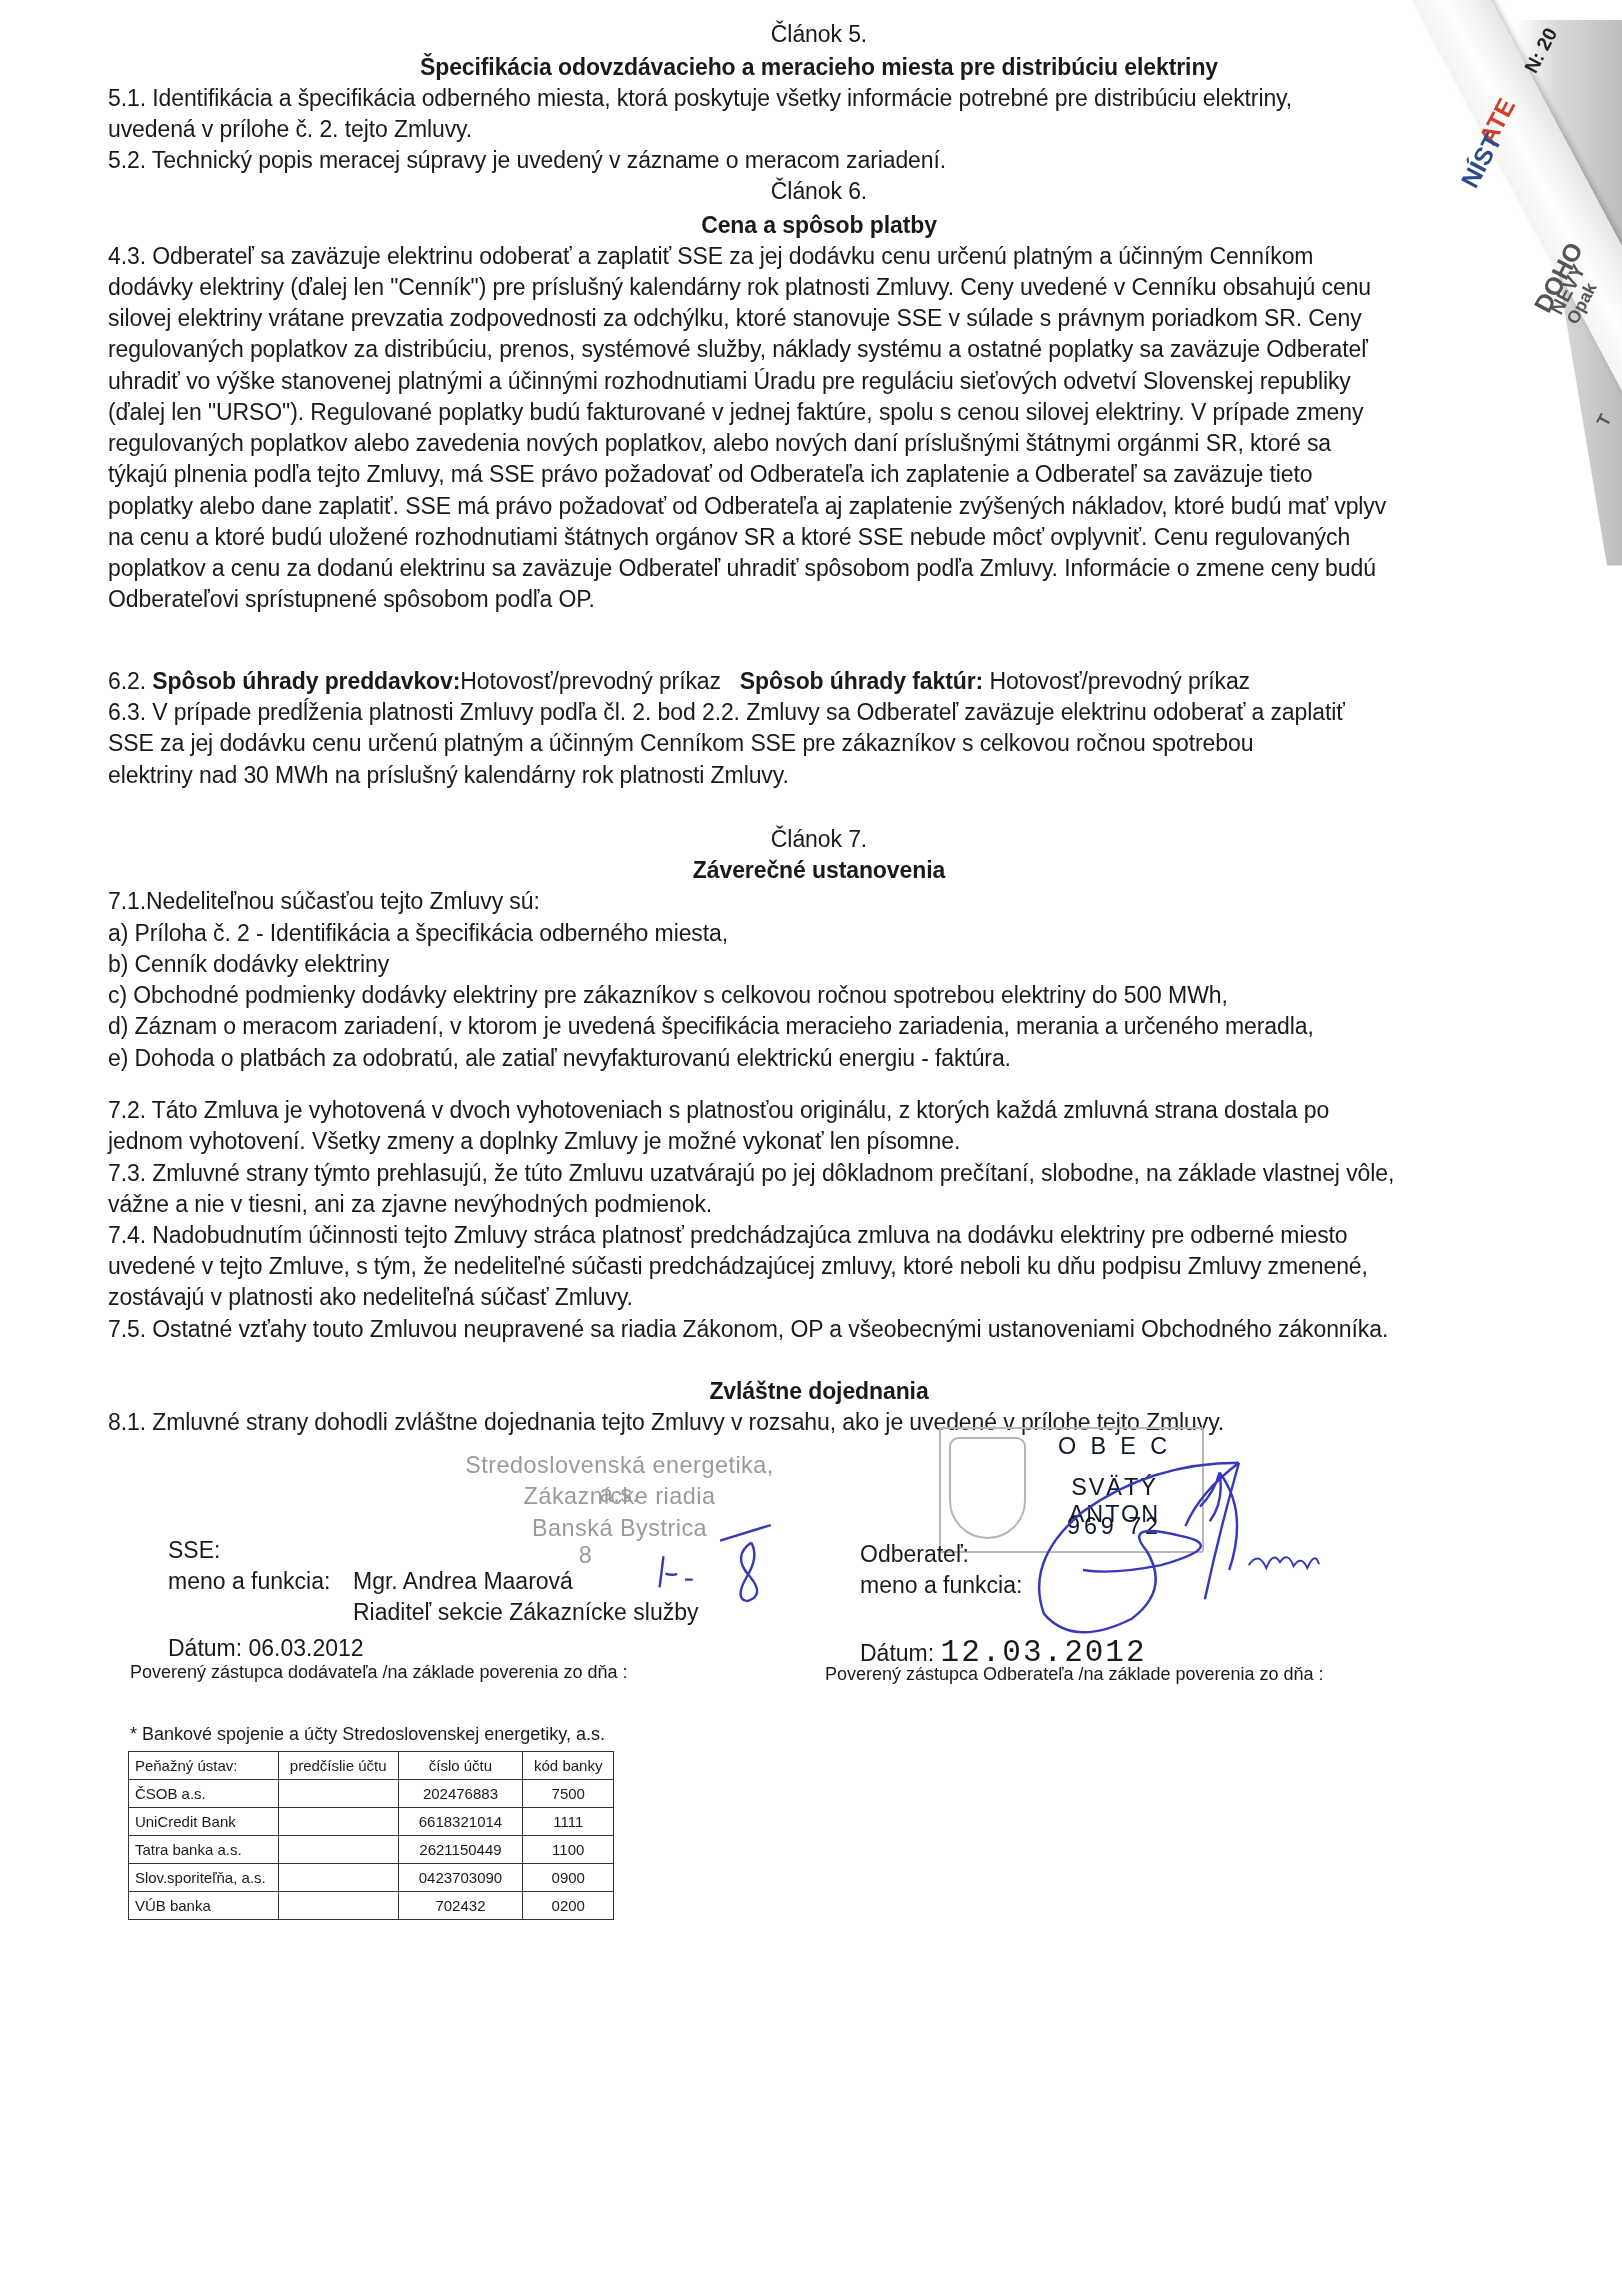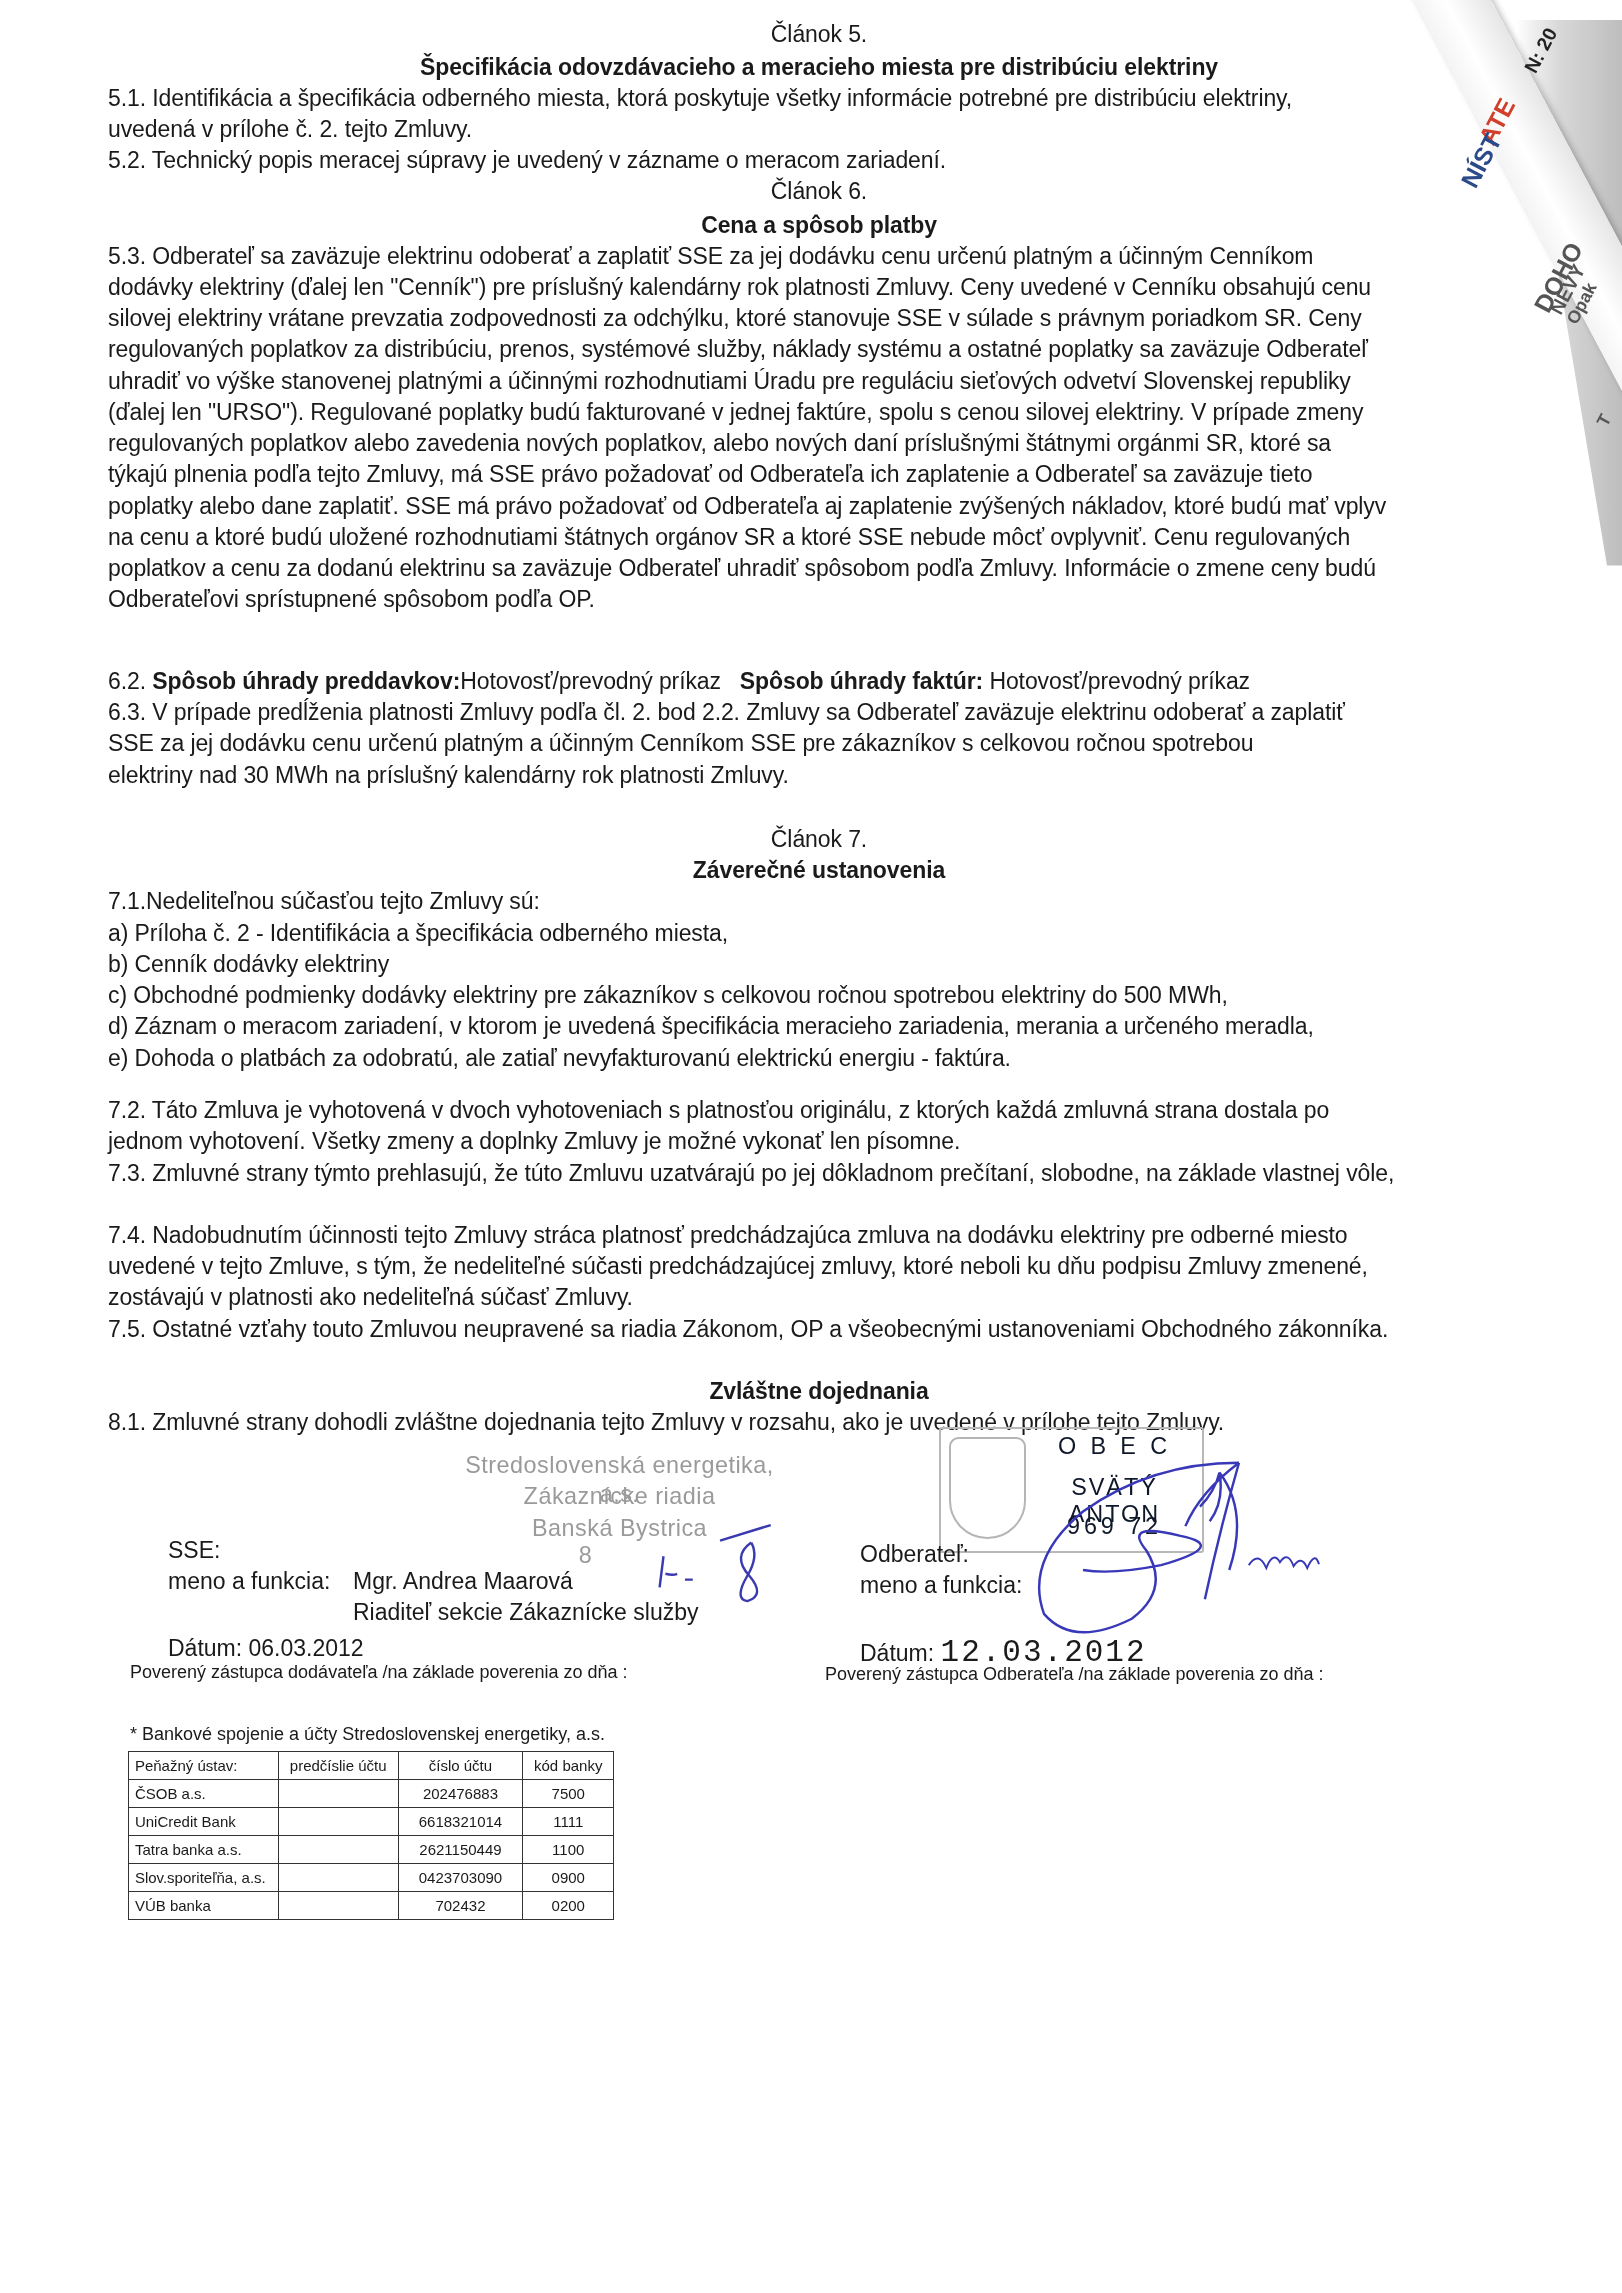--- a/index.html
+++ b/index.html
@@ -70,21 +70,21 @@
   <div class="strip-text" style="left:1599px; top:410px; color:#555; font-size:17.6px;">T</div>
 
   <div class="line center" style="top:19.5px;">Článok 5.</div>
   <div class="line center bold" style="top:53px;">Špecifikácia odovzdávacieho a meracieho miesta pre distribúciu elektriny</div>
   <div class="line" style="left:108px; top:84px;">5.1. Identifikácia a  špecifikácia odberného miesta, ktorá poskytuje všetky informácie potrebné pre distribúciu elektriny,</div>
   <div class="line" style="left:108px; top:115px;">uvedená v prílohe č. 2. tejto Zmluvy.</div>
   <div class="line" style="left:108px; top:146px;">5.2. Technický popis meracej súpravy je uvedený v zázname o meracom zariadení.</div>
 
   <div class="line center" style="top:177px;">Článok 6.</div>
   <div class="line center bold" style="top:211px;">Cena a spôsob platby</div>
-  <div class="line" style="left:108px; top:242px;">5.3. Odberateľ sa zaväzuje elektrinu odoberať a zaplatiť SSE za jej dodávku cenu určenú platným a účinným Cenníkom</div>
+  <div class="line" style="left:108px; top:242px;">4.3. Odberateľ sa zaväzuje elektrinu odoberať a zaplatiť SSE za jej dodávku cenu určenú platným a účinným Cenníkom</div>
   <div class="line" style="left:108px; top:273px;">dodávky elektriny (ďalej len "Cenník") pre príslušný kalendárny rok platnosti Zmluvy. Ceny uvedené v Cenníku obsahujú cenu</div>
   <div class="line" style="left:108px; top:304px;">silovej elektriny vrátane prevzatia zodpovednosti za odchýlku, ktoré stanovuje SSE v súlade s právnym poriadkom SR. Ceny</div>
   <div class="line" style="left:108px; top:335px;">regulovaných poplatkov za distribúciu, prenos, systémové služby, náklady systému a ostatné poplatky sa zaväzuje Odberateľ</div>
   <div class="line" style="left:108px; top:367px;">uhradiť vo výške stanovenej platnými a účinnými rozhodnutiami  Úradu pre reguláciu sieťových odvetví Slovenskej republiky</div>
   <div class="line" style="left:108px; top:398px;">(ďalej len "URSO"). Regulované poplatky  budú fakturované v jednej faktúre, spolu s cenou  silovej  elektriny. V prípade zmeny</div>
   <div class="line" style="left:108px; top:429px;">regulovaných poplatkov alebo zavedenia nových poplatkov, alebo nových daní príslušnými štátnymi orgánmi SR, ktoré sa</div>
   <div class="line" style="left:108px; top:460px;">týkajú plnenia podľa tejto Zmluvy, má SSE právo požadovať od Odberateľa ich zaplatenie a Odberateľ sa zaväzuje tieto</div>
   <div class="line" style="left:108px; top:492px;">poplatky alebo dane zaplatiť. SSE má právo požadovať od Odberateľa aj zaplatenie zvýšených nákladov, ktoré budú mať vplyv</div>
   <div class="line" style="left:108px; top:523px;">na cenu a ktoré budú uložené rozhodnutiami štátnych orgánov SR a ktoré SSE nebude môcť ovplyvniť.  Cenu regulovaných</div>
   <div class="line" style="left:108px; top:554px;">poplatkov a cenu za dodanú elektrinu sa zaväzuje Odberateľ uhradiť spôsobom podľa Zmluvy. Informácie o zmene ceny budú</div>
@@ -102,20 +102,21 @@
   <div class="line" style="left:108px; top:887px;">7.1.Nedeliteľnou súčasťou tejto Zmluvy sú:</div>
   <div class="line" style="left:108px; top:919px;">a) Príloha č. 2  - Identifikácia a  špecifikácia odberného miesta,</div>
   <div class="line" style="left:108px; top:950px;">b) Cenník dodávky elektriny</div>
   <div class="line" style="left:108px; top:981px;">c) Obchodné podmienky dodávky elektriny pre  zákazníkov s celkovou ročnou spotrebou elektriny do 500 MWh,</div>
   <div class="line" style="left:108px; top:1044px;">e) Dohoda o platbách za odobratú, ale zatiaľ nevyfakturovanú elektrickú energiu - faktúra.</div>
   <div class="line" style="left:108px; top:1012px;">d) Záznam o meracom zariadení, v ktorom je uvedená špecifikácia meracieho zariadenia, merania a určeného meradla,</div>
 
   <div class="line" style="left:108px; top:1096px;">7.2. Táto Zmluva je vyhotovená v dvoch vyhotoveniach s platnosťou originálu, z ktorých každá zmluvná strana dostala po</div>
   <div class="line" style="left:108px; top:1127px;">jednom vyhotovení. Všetky zmeny a doplnky Zmluvy je možné vykonať len písomne.</div>
   <div class="line" style="left:108px; top:1159px;">7.3. Zmluvné strany týmto prehlasujú, že túto Zmluvu uzatvárajú po jej dôkladnom prečítaní, slobodne, na základe vlastnej vôle,</div>
+  <div class="line" style="left:108px; top:1190px;">vážne a nie v tiesni, ani za zjavne nevýhodných podmienok.</div>
   <div class="line" style="left:108px; top:1221px;">7.4. Nadobudnutím účinnosti tejto Zmluvy stráca platnosť predchádzajúca zmluva na dodávku elektriny pre odberné miesto</div>
   <div class="line" style="left:108px; top:1252px;">uvedené v tejto Zmluve, s tým, že nedeliteľné súčasti predchádzajúcej zmluvy, ktoré neboli ku dňu podpisu Zmluvy zmenené,</div>
   <div class="line" style="left:108px; top:1283px;">zostávajú v platnosti ako nedeliteľná súčasť Zmluvy.</div>
   <div class="line" style="left:108px; top:1315px;">7.5. Ostatné vzťahy touto Zmluvou neupravené sa riadia Zákonom, OP a všeobecnými ustanoveniami Obchodného zákonníka.</div>
 
   <div class="line center bold" style="top:1377px;">Zvláštne dojednania</div>
   <div class="line" style="left:108px; top:1408px;">8.1. Zmluvné strany dohodli zvláštne dojednania tejto Zmluvy v rozsahu, ako je uvedené v prílohe tejto Zmluvy.</div>
 
   <div class="stamp-text" style="top:1451px;">Stredoslovenská energetika, a.s.</div>
   <div class="stamp-text" style="top:1482px;">Zákaznícke riadia</div>

